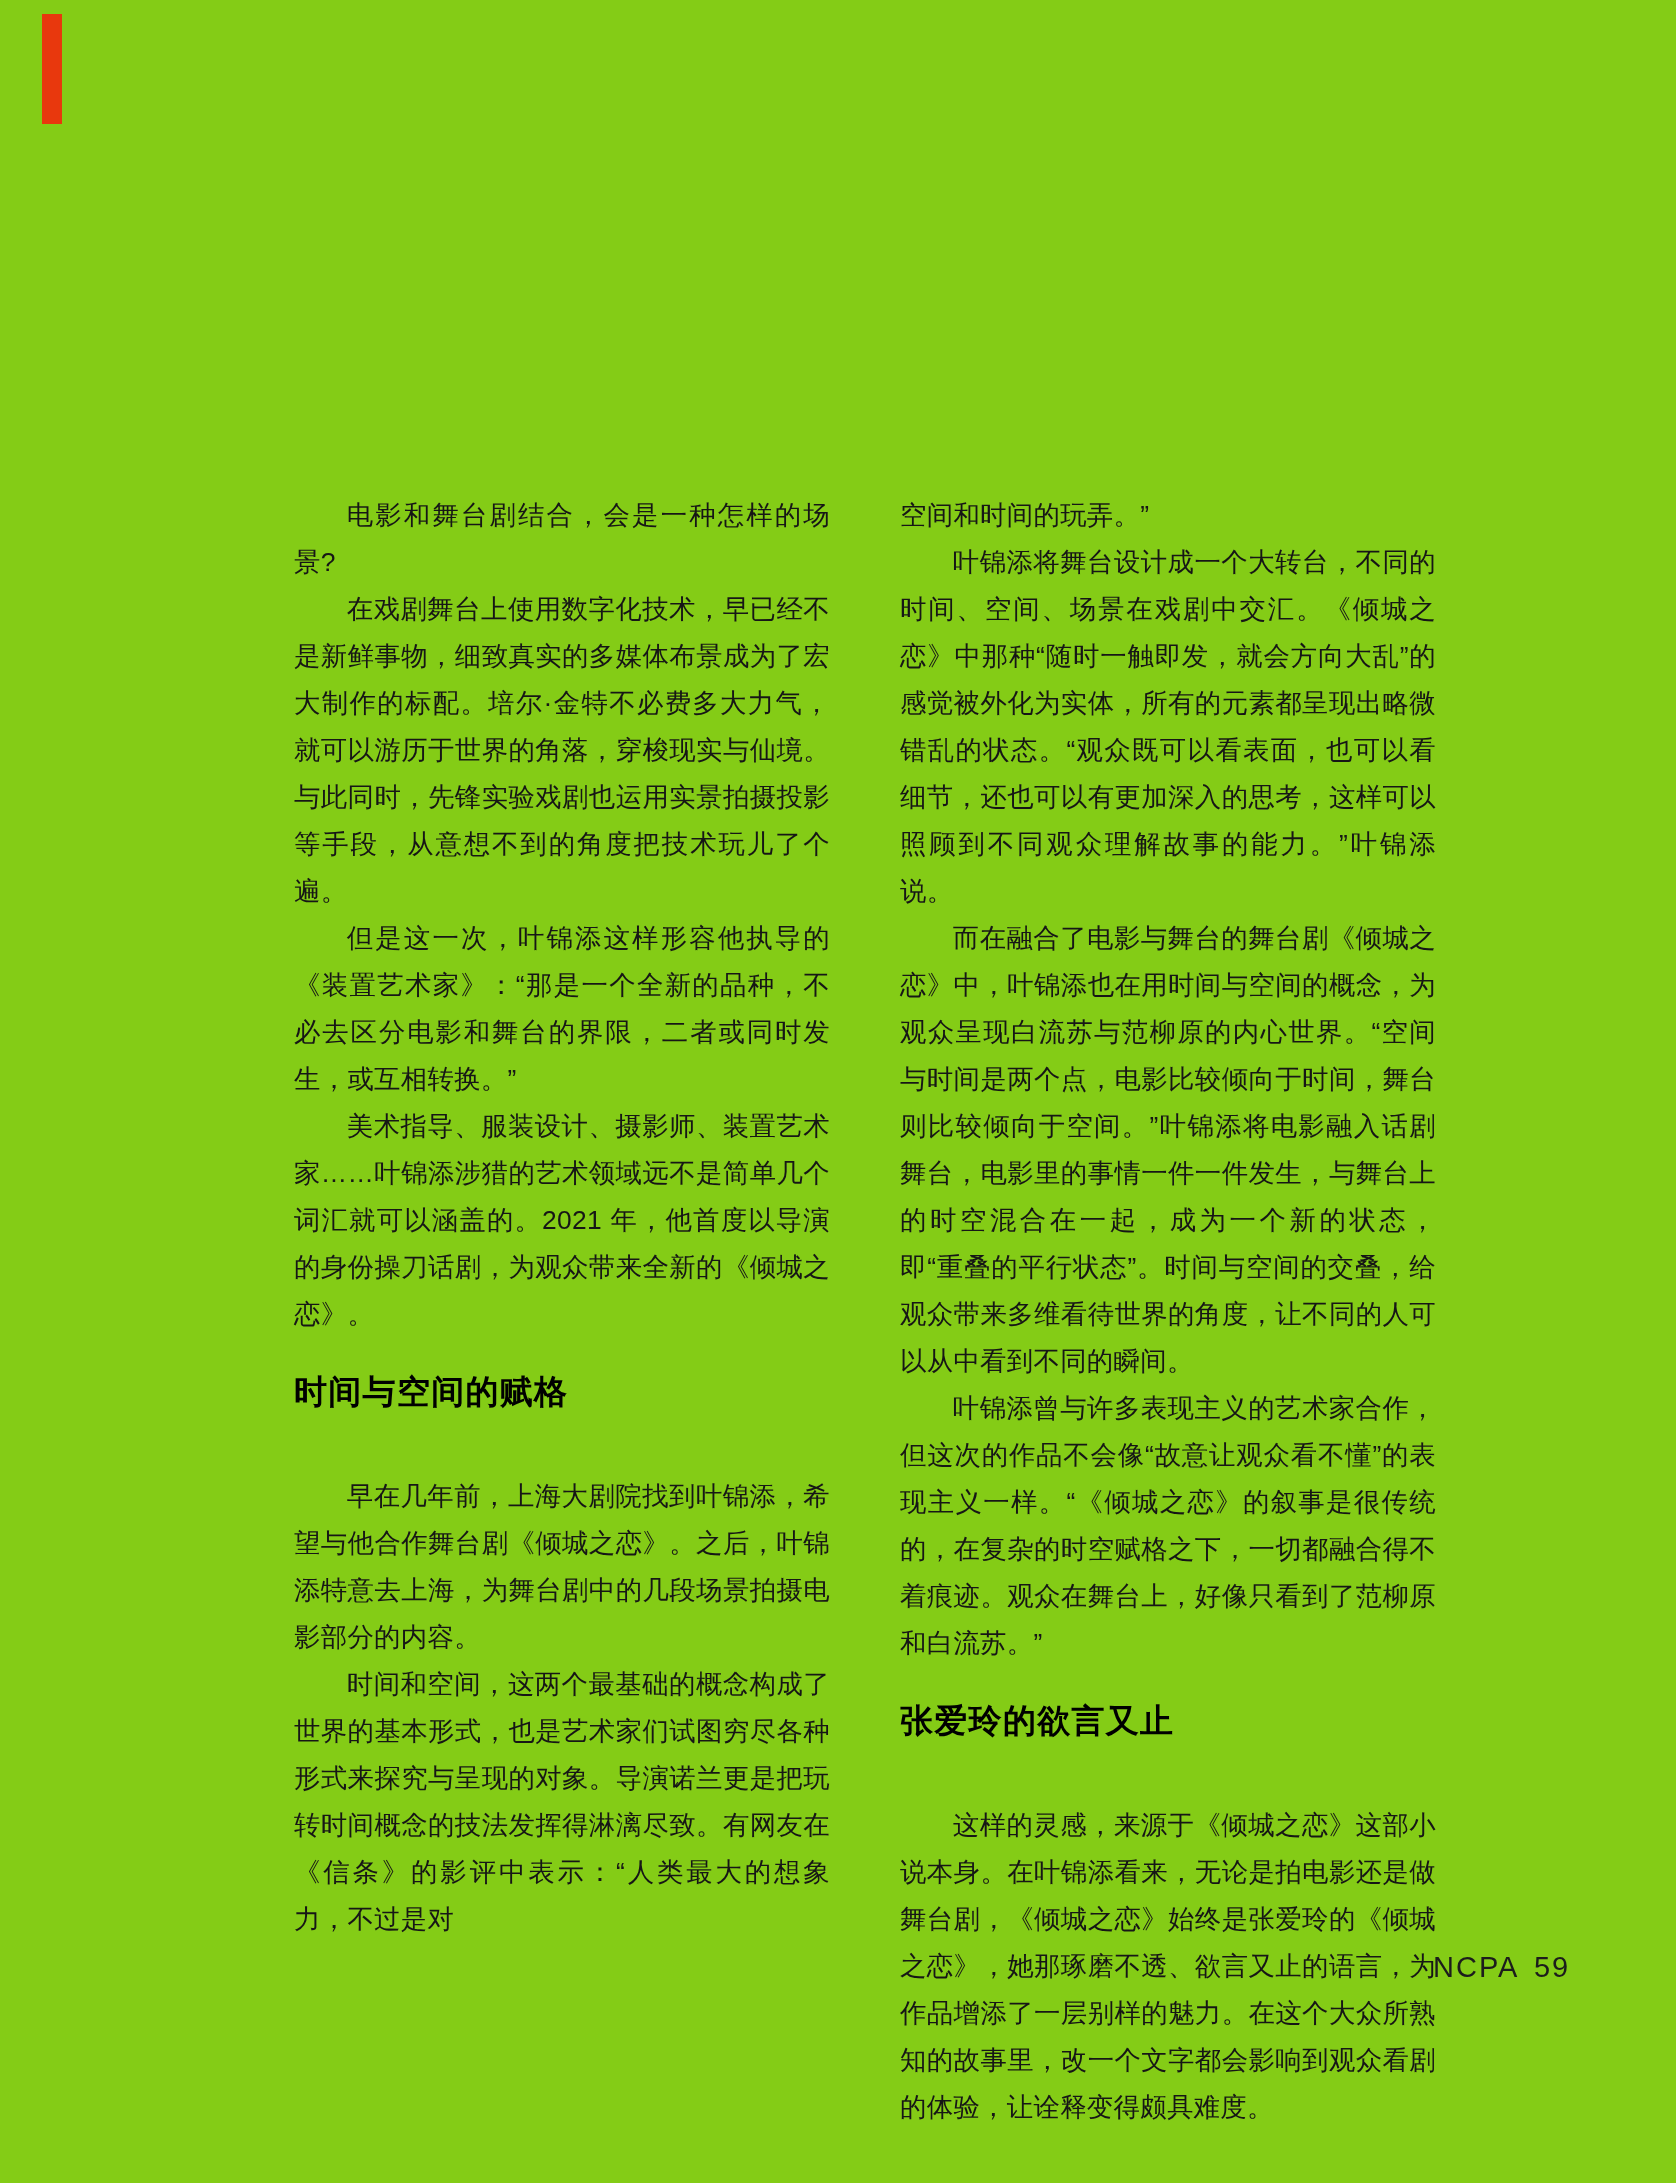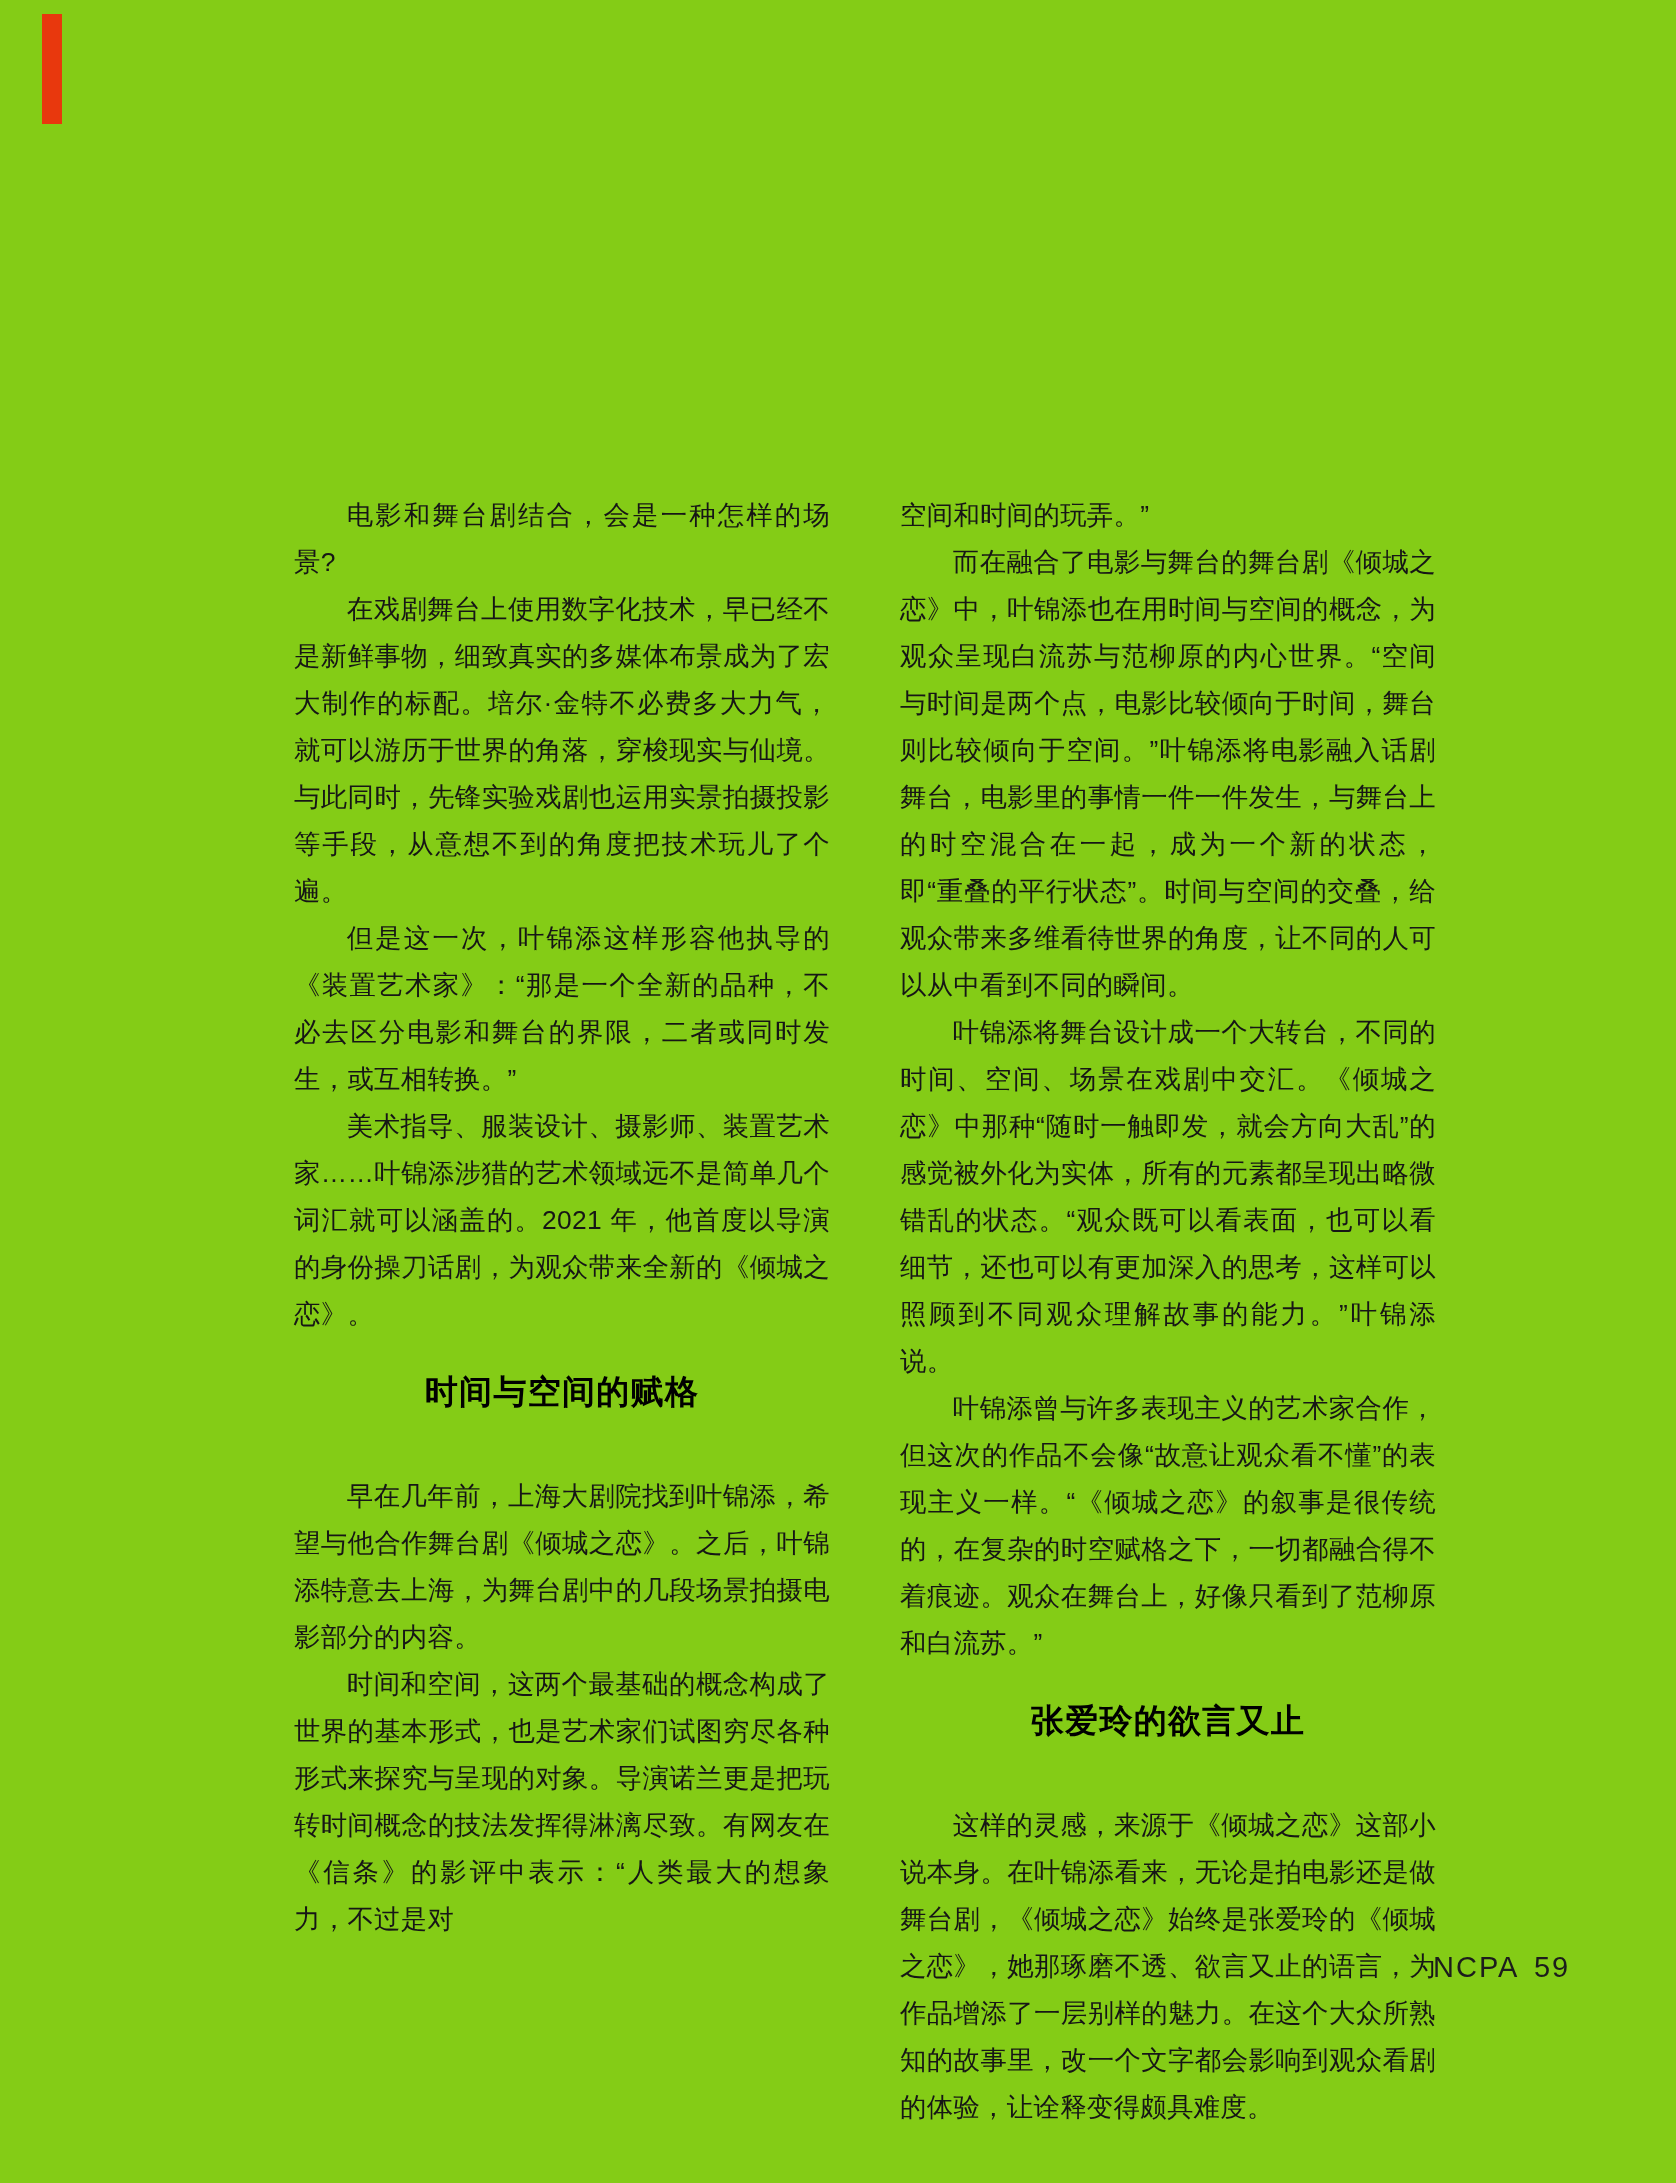--- a/index.html
+++ b/index.html
@@ -42,21 +42,21 @@
   }
   .para.no-indent { text-indent: 0; }
   .section-heading {
     margin: 30px 0 58px 0;
     font-size: 33px;
     line-height: 47px;
     font-weight: 700;
     color: #000000;
     letter-spacing: 1.3px;
     text-indent: 0;
-    text-align: center;
+    text-align: left;
   }
   .page-footer {
     position: absolute;
     left: 1433px;
     top: 1950px;
     font-size: 29px;
     line-height: 34px;
     color: #1c1c1c;
     letter-spacing: 2px;
     white-space: nowrap;
@@ -75,22 +75,22 @@
       <p class="para">在戏剧舞台上使用数字化技术，早已经不是新鲜事物，细致真实的多媒体布景成为了宏大制作的标配。培尔·金特不必费多大力气，就可以游历于世界的角落，穿梭现实与仙境。与此同时，先锋实验戏剧也运用实景拍摄投影等手段，从意想不到的角度把技术玩儿了个遍。</p>
       <p class="para">但是这一次，叶锦添这样形容他执导的《装置艺术家》：“那是一个全新的品种，不必去区分电影和舞台的界限，二者或同时发生，或互相转换。”</p>
       <p class="para">美术指导、服装设计、摄影师、装置艺术家……叶锦添涉猎的艺术领域远不是简单几个词汇就可以涵盖的。2021 年，他首度以导演的身份操刀话剧，为观众带来全新的《倾城之恋》。</p>
       <h2 class="section-heading">时间与空间的赋格</h2>
       <p class="para">早在几年前，上海大剧院找到叶锦添，希望与他合作舞台剧《倾城之恋》。之后，叶锦添特意去上海，为舞台剧中的几段场景拍摄电影部分的内容。</p>
       <p class="para">时间和空间，这两个最基础的概念构成了世界的基本形式，也是艺术家们试图穷尽各种形式来探究与呈现的对象。导演诺兰更是把玩转时间概念的技法发挥得淋漓尽致。有网友在《信条》的影评中表示：“人类最大的想象力，不过是对</p>
     </div>
 
   <div class="column column-right">
       <p class="para no-indent">空间和时间的玩弄。”</p>
+      <p class="para">叶锦添将舞台设计成一个大转台，不同的时间、空间、场景在戏剧中交汇。《倾城之恋》中那种“随时一触即发，就会方向大乱”的感觉被外化为实体，所有的元素都呈现出略微错乱的状态。“观众既可以看表面，也可以看细节，还也可以有更加深入的思考，这样可以照顾到不同观众理解故事的能力。”叶锦添说。</p>
       <p class="para">而在融合了电影与舞台的舞台剧《倾城之恋》中，叶锦添也在用时间与空间的概念，为观众呈现白流苏与范柳原的内心世界。“空间与时间是两个点，电影比较倾向于时间，舞台则比较倾向于空间。”叶锦添将电影融入话剧舞台，电影里的事情一件一件发生，与舞台上的时空混合在一起，成为一个新的状态，即“重叠的平行状态”。时间与空间的交叠，给观众带来多维看待世界的角度，让不同的人可以从中看到不同的瞬间。</p>
-      <p class="para">叶锦添将舞台设计成一个大转台，不同的时间、空间、场景在戏剧中交汇。《倾城之恋》中那种“随时一触即发，就会方向大乱”的感觉被外化为实体，所有的元素都呈现出略微错乱的状态。“观众既可以看表面，也可以看细节，还也可以有更加深入的思考，这样可以照顾到不同观众理解故事的能力。”叶锦添说。</p>
       <p class="para">叶锦添曾与许多表现主义的艺术家合作，但这次的作品不会像“故意让观众看不懂”的表现主义一样。“《倾城之恋》的叙事是很传统的，在复杂的时空赋格之下，一切都融合得不着痕迹。观众在舞台上，好像只看到了范柳原和白流苏。”</p>
       <h2 class="section-heading">张爱玲的欲言又止</h2>
       <p class="para">这样的灵感，来源于《倾城之恋》这部小说本身。在叶锦添看来，无论是拍电影还是做舞台剧，《倾城之恋》始终是张爱玲的《倾城之恋》，她那琢磨不透、欲言又止的语言，为作品增添了一层别样的魅力。在这个大众所熟知的故事里，改一个文字都会影响到观众看剧的体验，让诠释变得颇具难度。</p>
     </div>
 
   <div class="page-footer">
     <span>NCPA</span><span class="num">59</span>
   </div>
 
 </div>

